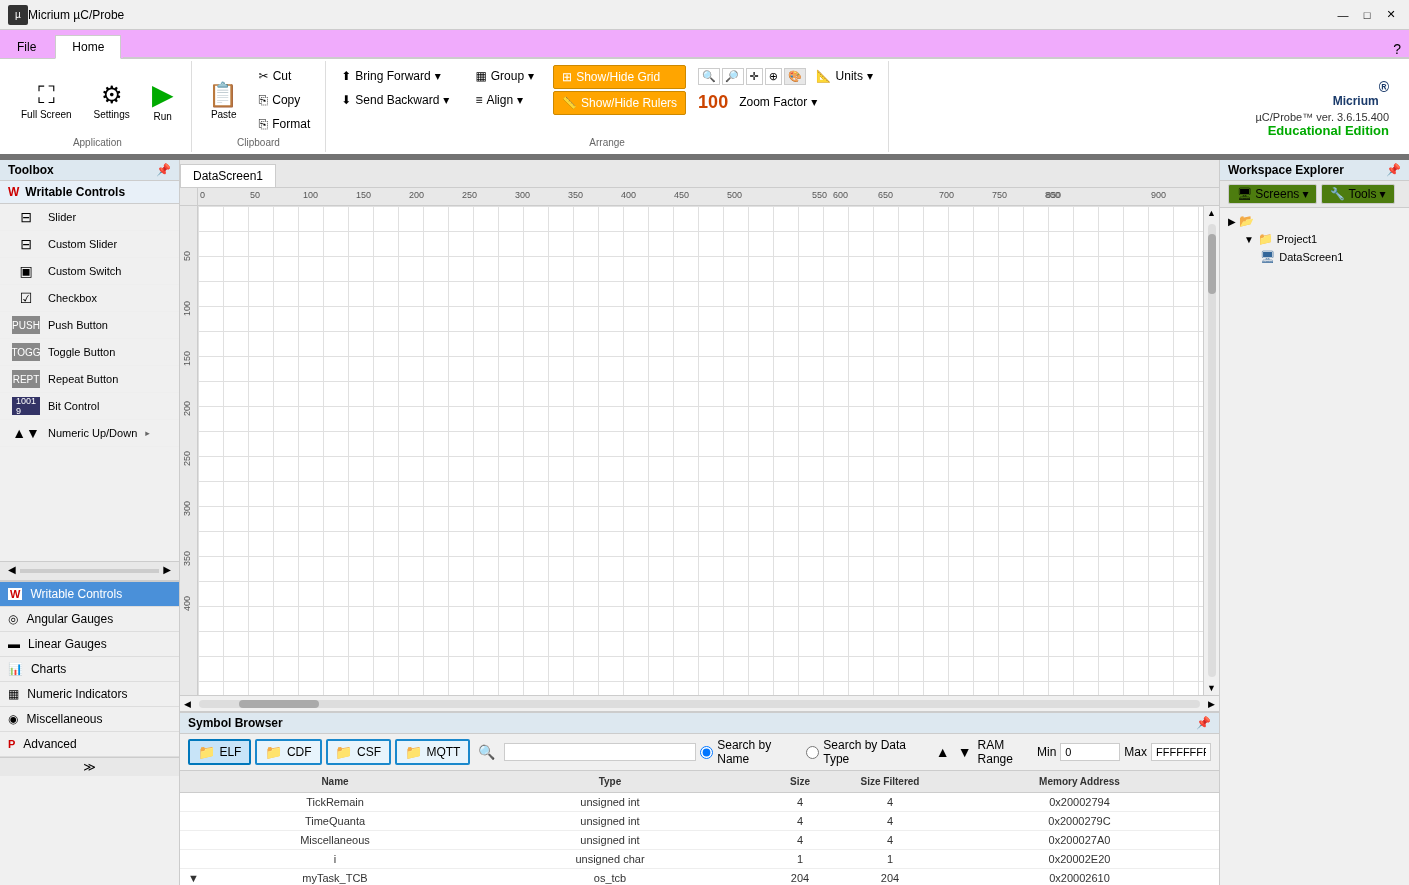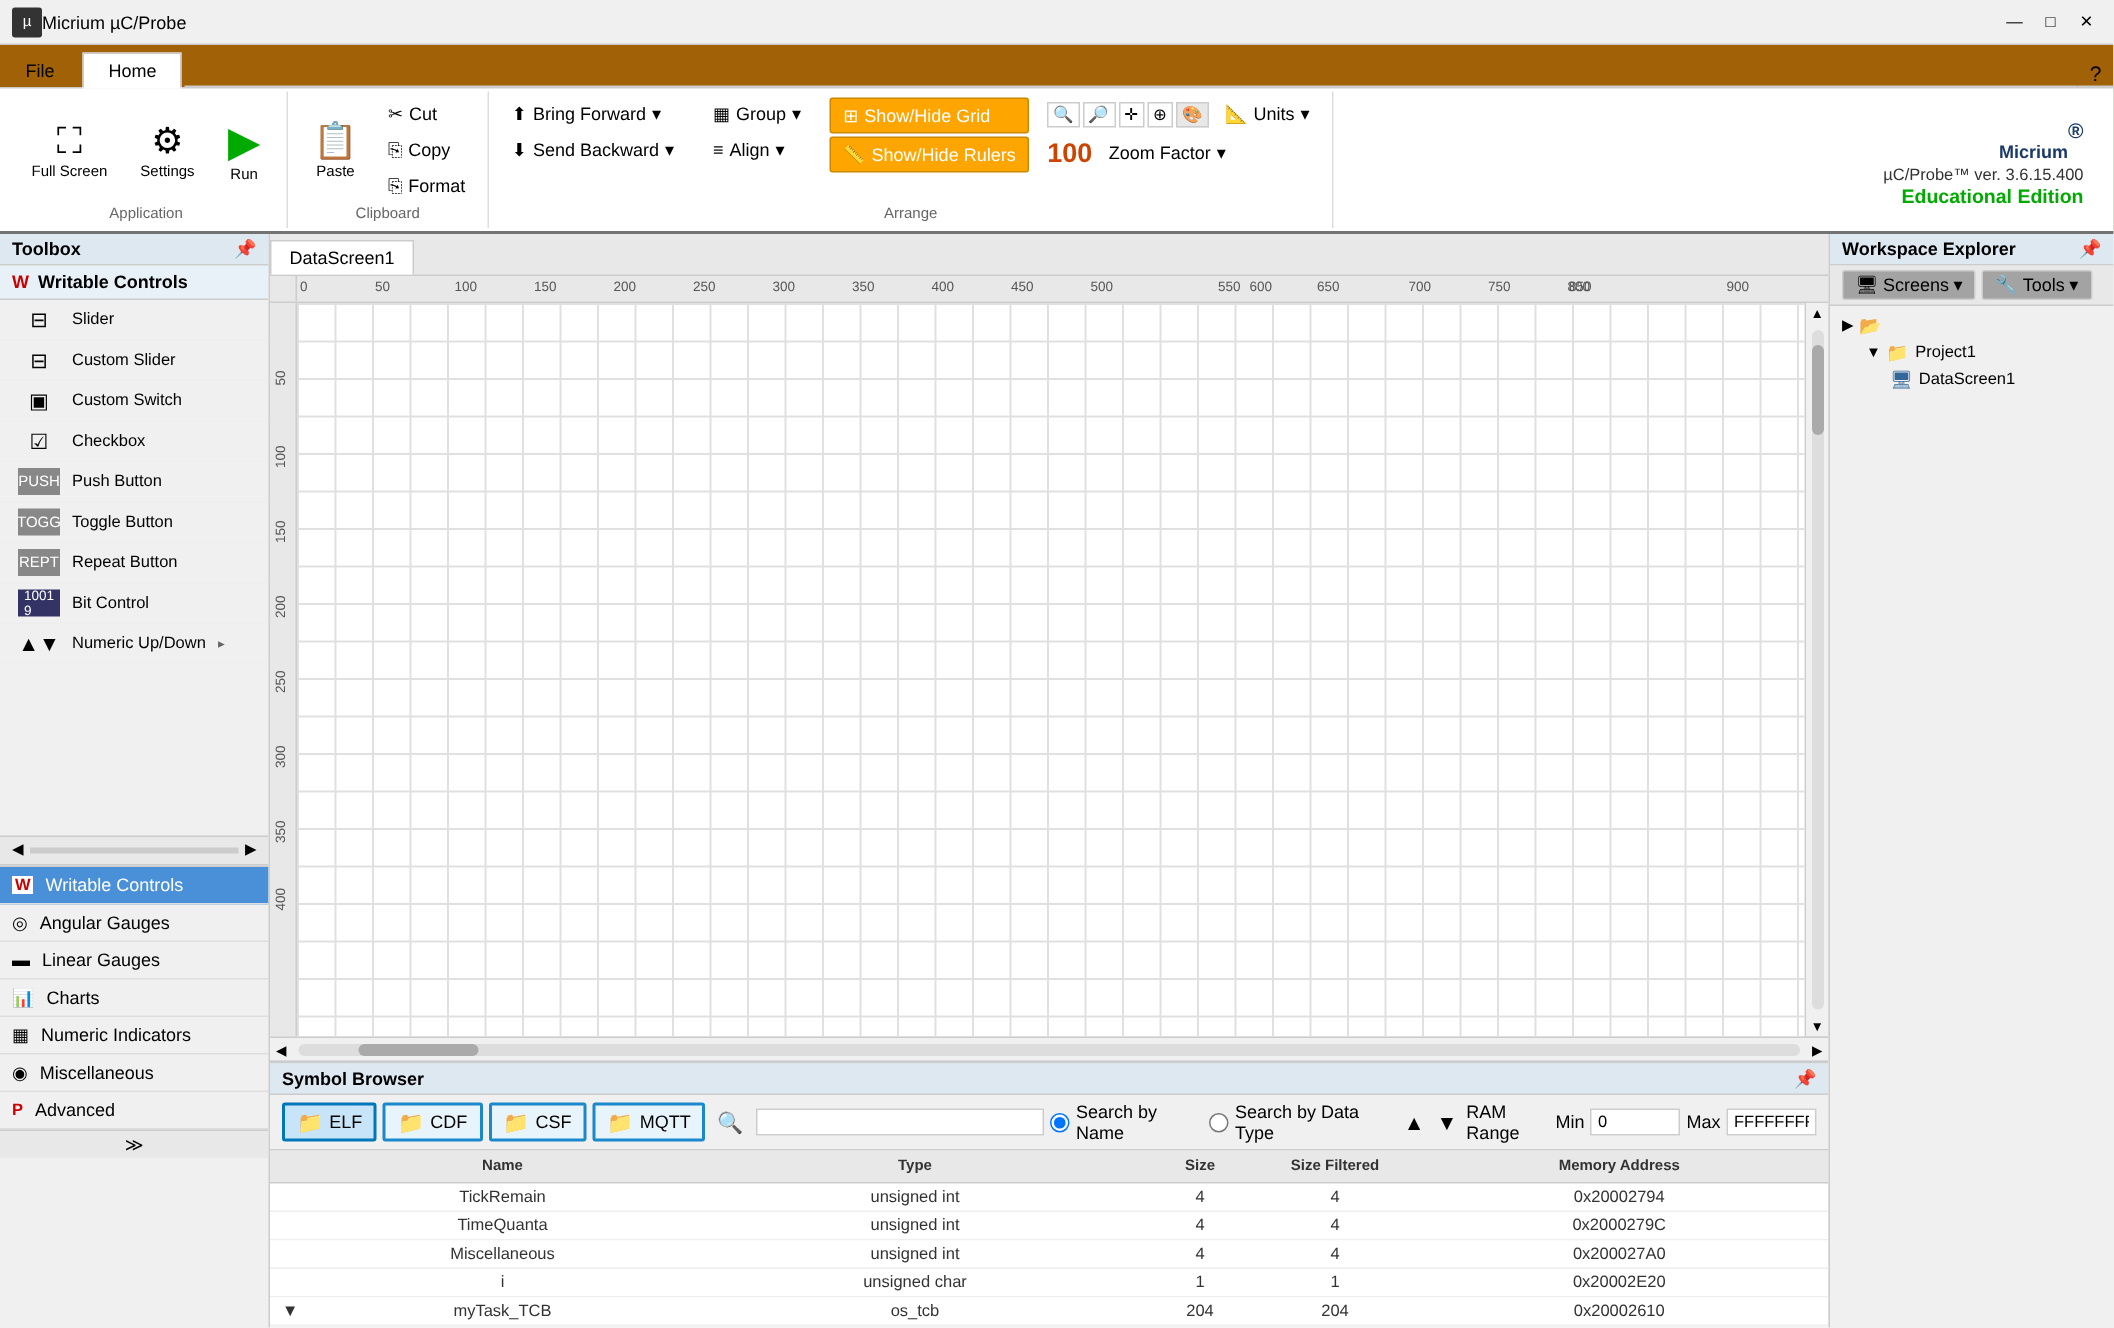--- a/index.html
+++ b/index.html
@@ -14,22 +14,22 @@
       justify-content: space-between;
       padding: 0 8px;
       border-bottom: 1px solid #ccc;
     }
     #title-bar .title { flex: 1; text-align: left; font-size: 12px; }
     #title-bar .win-controls { display: flex; gap: 4px; }
     #title-bar .win-btn { width: 20px; height: 20px; display: flex; align-items: center; justify-content: center; cursor: pointer; font-size: 11px; }
 
     
     #ribbon {
-      background: #a16207;
-      border-bottom: 2px solid #737373;
+      background: #f0abfc;
+      border-bottom: 6px solid #737373;
     }
     #ribbon-tabs {
       display: flex;
       height: 28px;
       align-items: flex-end;
     }
     .ribbon-tab {
       padding: 4px 16px;
       cursor: pointer;
       font-size: 12px;
@@ -388,21 +388,21 @@
       gap: 4px;
       padding: 3px 8px;
       background: #e8e8e8;
       border-bottom: 1px solid #ccc;
     }
     .we-tab-btn {
       padding: 2px 8px;
       cursor: pointer;
       font-size: 11px;
       border: 1px solid #ccc;
-      background: #a3a3a3;
+      background: #4d7c0f;
       border-radius: 2px;
     }
     #we-tree { padding: 4px; flex: 1; }
     .tree-item {
       display: flex;
       align-items: center;
       gap: 4px;
       padding: 2px 4px;
       cursor: pointer;
     }

